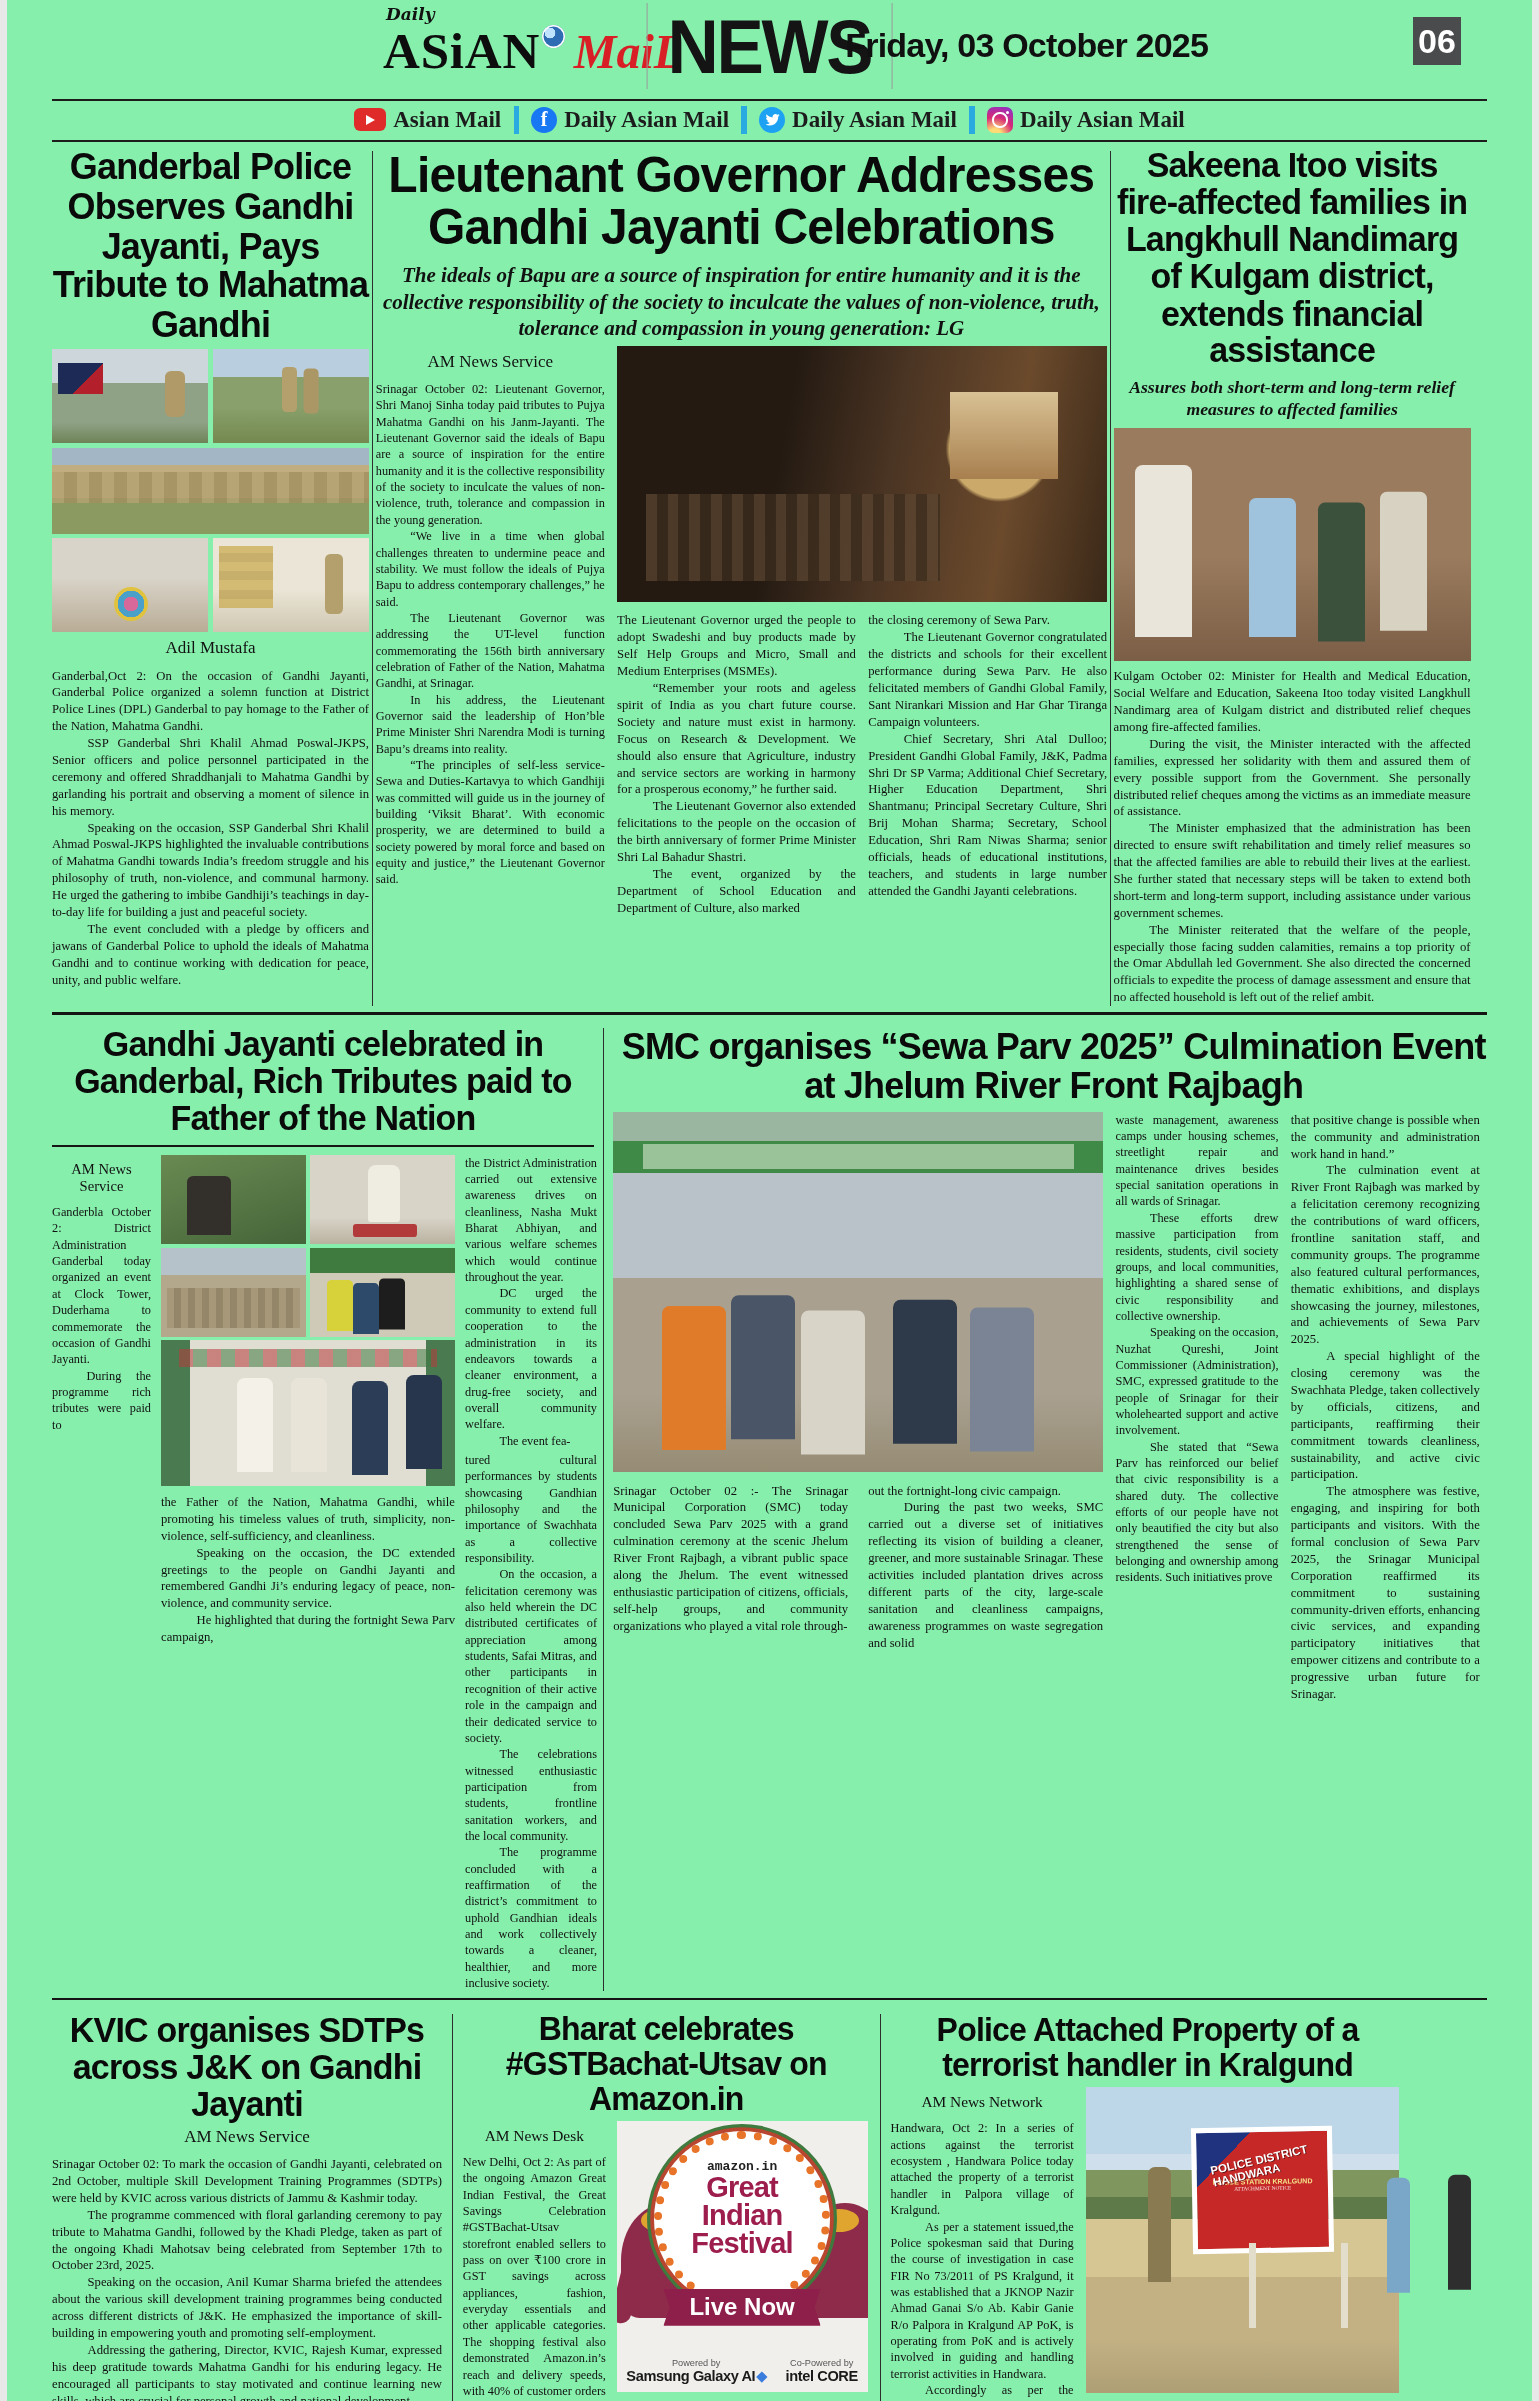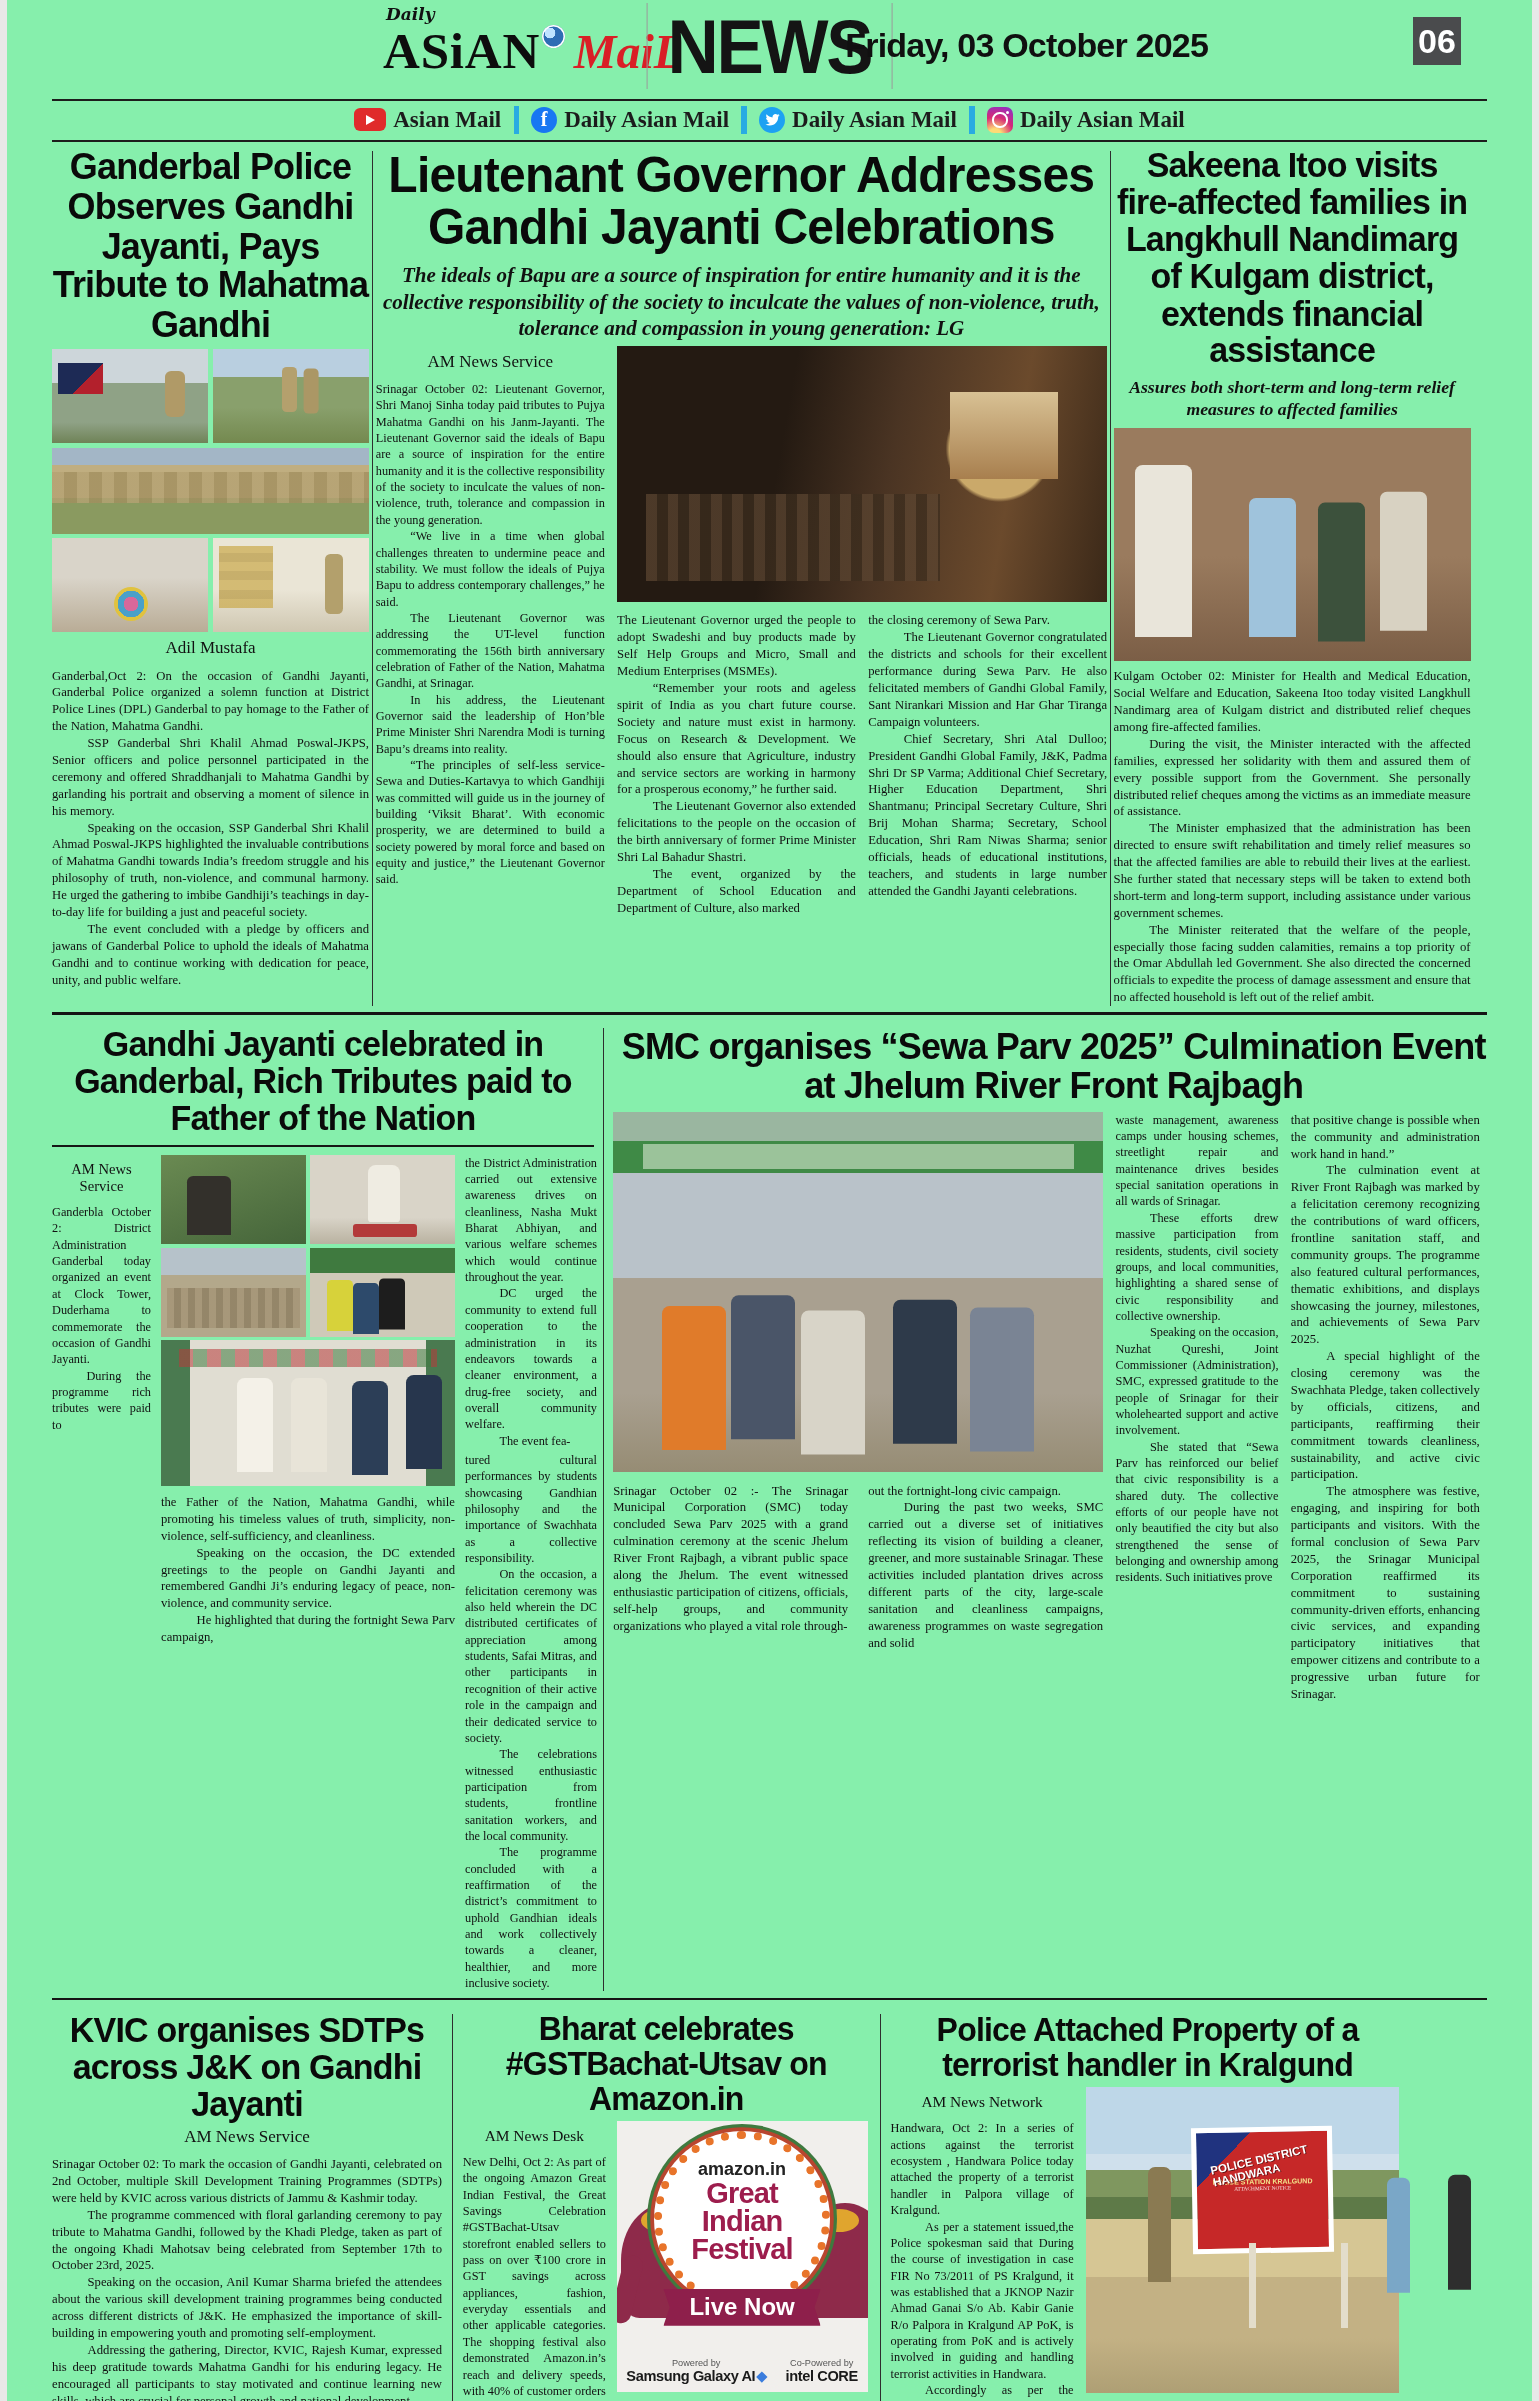--- a/index.html
+++ b/index.html
@@ -121,21 +121,21 @@
   .gst-cols{display:grid;grid-template-columns:1fr 1fr;column-gap:10px;margin-top:9.2px;}
 
   .az{height:271px;background:#f1efec;position:relative;overflow:hidden;}
   .az-eleph{position:absolute;width:92px;height:115px;background:#8e2a4a;border-radius:50% 50% 20% 20%;bottom:74px;}
   .az-eleph.l{left:4.6px;}
   .az-eleph.l::before{content:"";position:absolute;left:-4.6px;bottom:-6.2px;width:20px;height:69px;background:#8e2a4a;border-radius:15.4px;transform:rotate(14deg);}
   .az-eleph.r{right:-23px;}
   .az-eleph i{position:absolute;top:6.2px;left:20px;width:40px;height:23px;background:#e0a52e;border-radius:50%;}
   .az-medal{position:absolute;left:50%;top:10.8px;transform:translateX(-50%);width:160px;height:160px;border-radius:50%;
       background:#fff;border:8.5px dotted #e8742a;box-shadow:0 0 0 3.8px #b8452f, 0 0 0 7px #3f7a3f;text-align:center;}
-  .az-site{font-family:Liberation Sans, sans-serif;font-weight:700;font-size:18px;color:#222;margin-top:20px;}
+  .az-site{font-family:Liberation Mono, monospace;font-weight:700;font-size:13px;color:#222;margin-top:20px;}
   .az-title{font-family:"Liberation Sans",sans-serif;font-weight:900;font-size:29px;line-height:.95;color:#9d1d4d;letter-spacing:-0.8px;}
   .az-ribbon{position:absolute;left:50%;top:168px;transform:translateX(-50%);background:#8e1f4b;color:#fff;
       font-family:"Liberation Sans",sans-serif;font-weight:900;font-size:24px;padding:4.6px 26px;white-space:nowrap;
       clip-path:polygon(0 0,100% 0,96% 50%,100% 100%,0 100%,4% 50%);}
   .az-foot{position:absolute;bottom:7.7px;left:0;right:0;display:flex;justify-content:space-around;align-items:flex-end;}
   .az-p{text-align:center;font-family:"Liberation Sans",sans-serif;color:#555;font-size:9.2px;}
   .az-p b{display:block;color:#1a1a1a;font-size:14.6px;letter-spacing:-0.4px;}
   .spark{display:inline-block;width:7.7px;height:7.7px;background:#3b7ddd;transform:rotate(45deg);margin-left:3.1px;}
 
   .pol-grid{display:grid;grid-template-columns:183px 313px;column-gap:12.3px;margin-top:6.2px;}

